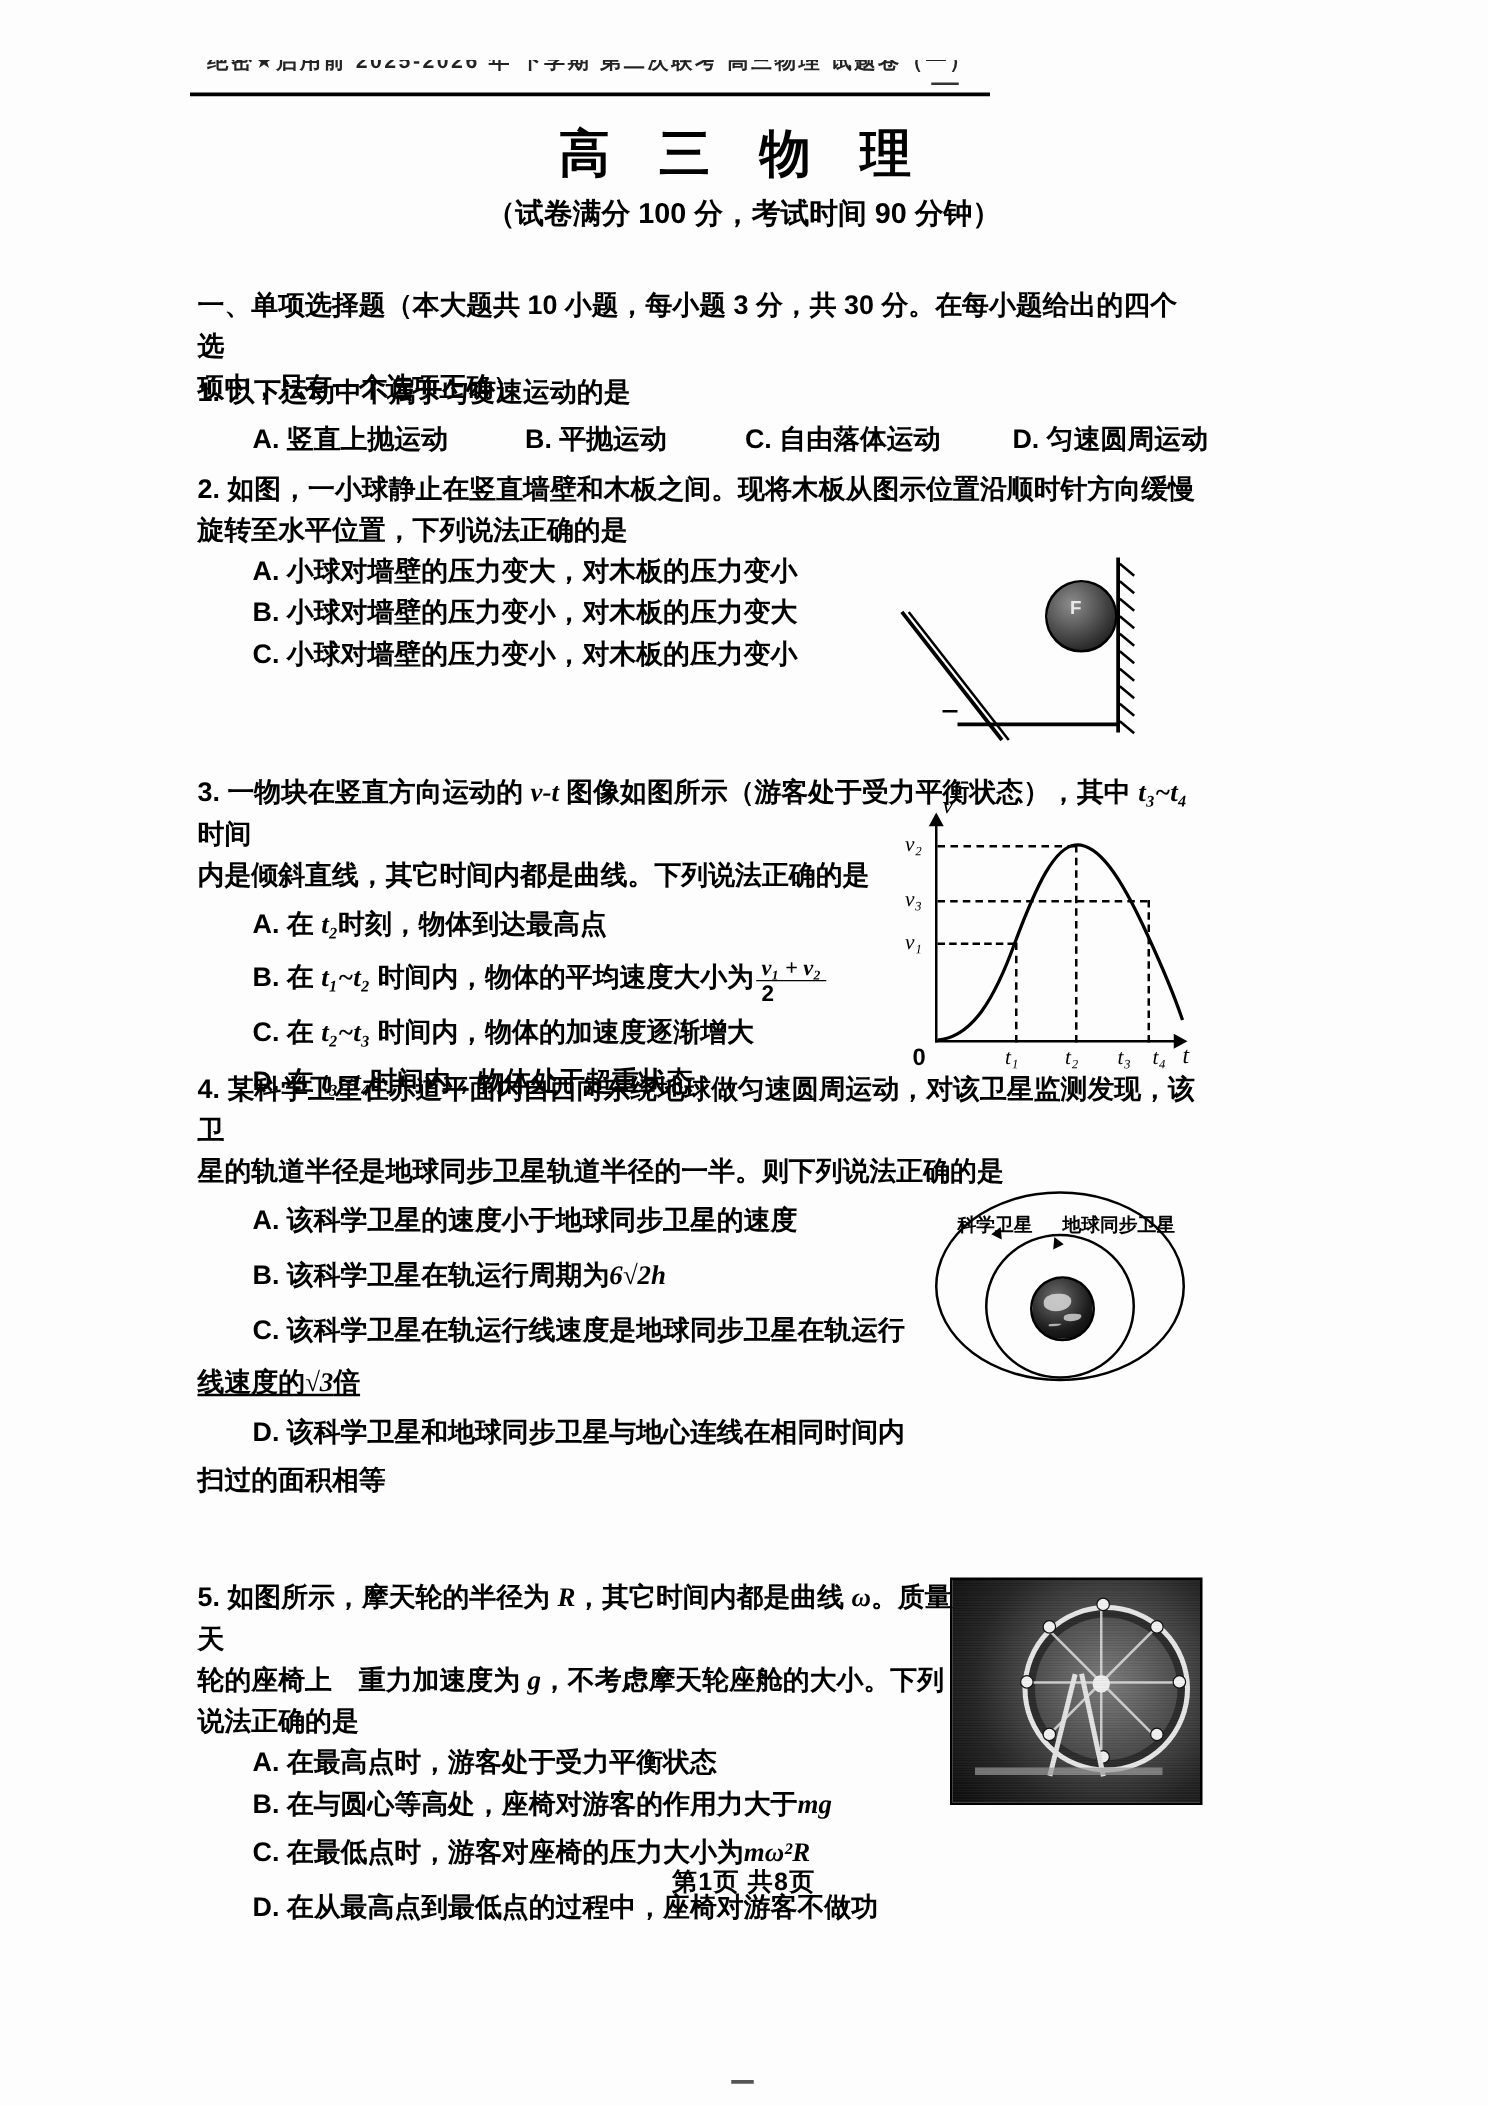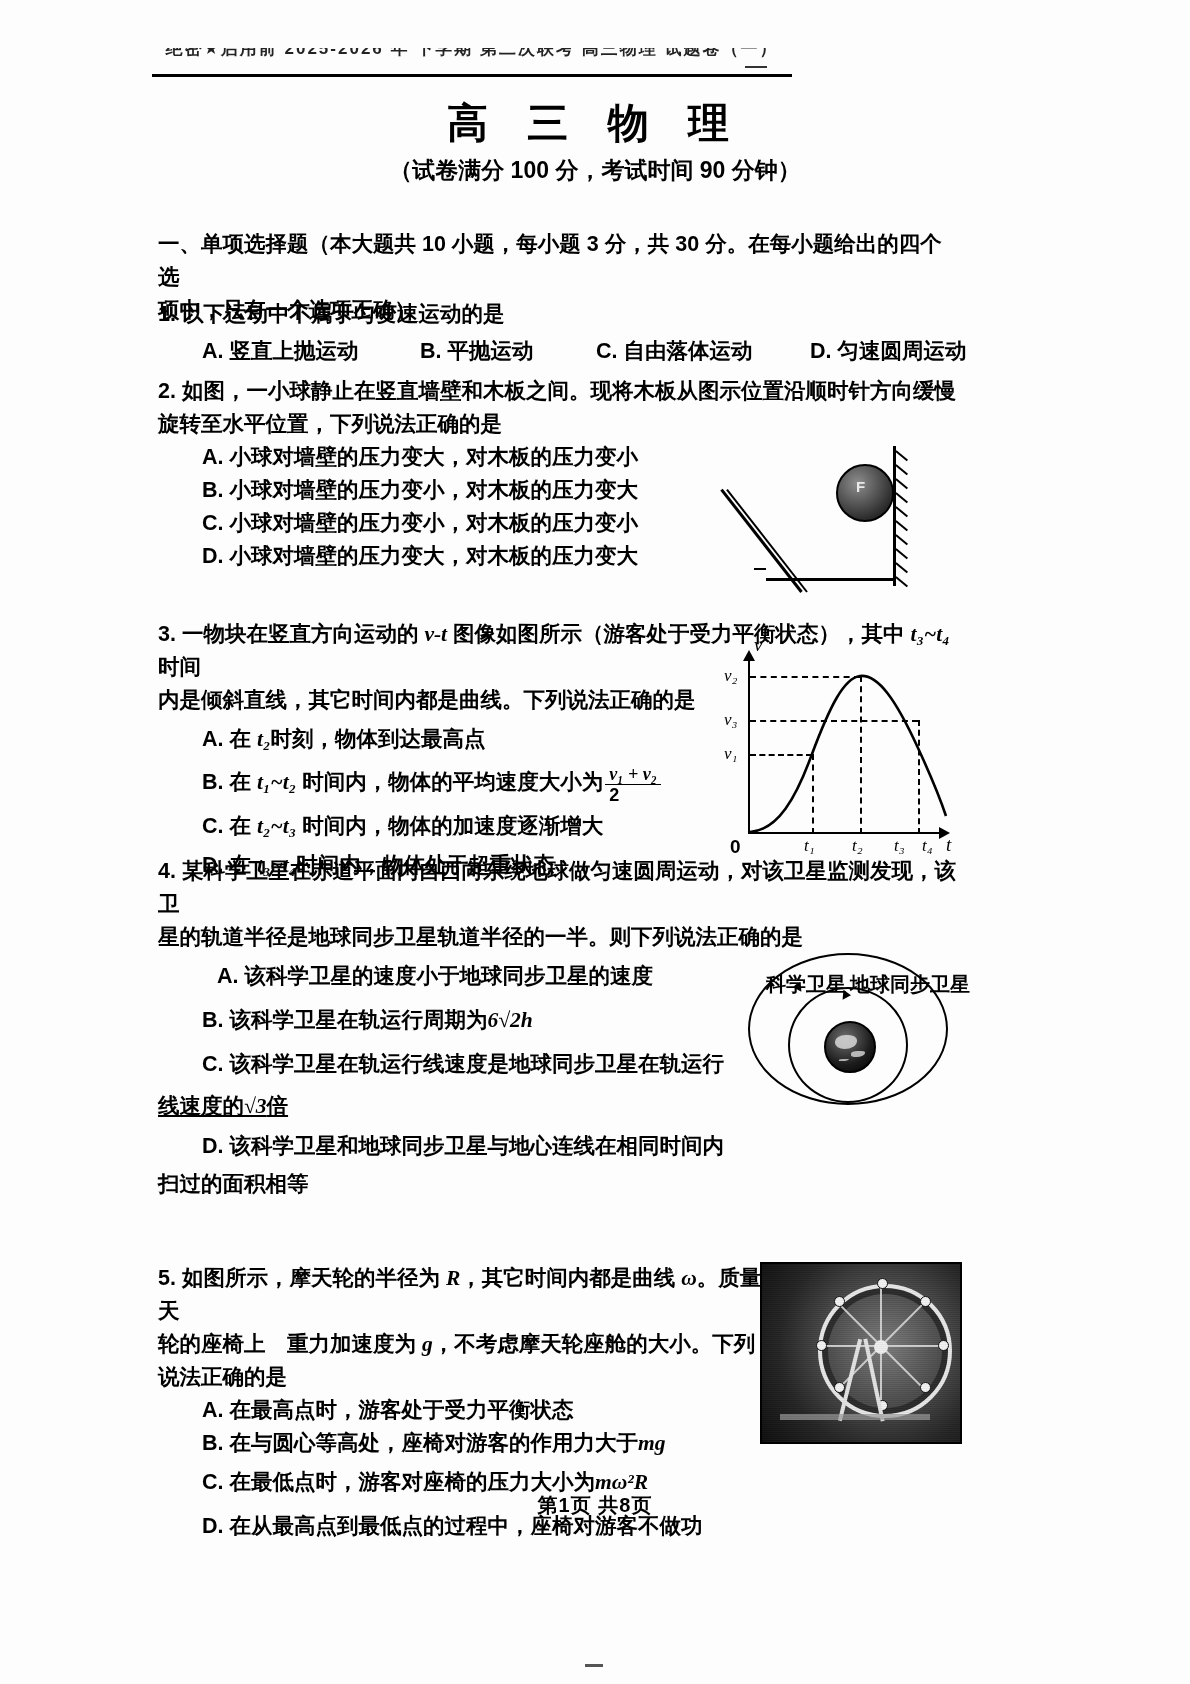--- a/index.html
+++ b/index.html
@@ -82,21 +82,21 @@
   .fig4{position:absolute;left:742px;top:935px;width:215px;height:175px;}
   .orbit{position:absolute;border:2.2px solid #000;border-radius:50%;}
   .orb-out{left:6px;top:18px;width:196px;height:148px;}
   .orb-in{left:46px;top:52px;width:116px;height:112px;}
   .earth{position:absolute;left:82px;top:86px;width:48px;height:48px;border-radius:50%;
          background:radial-gradient(circle at 40% 32%,#6f6f6f 0%,#1c1c1c 60%,#000 100%);
          border:2px solid #000;}
   .earth::after{content:"";position:absolute;left:9px;top:12px;width:22px;height:14px;
          background:#d8d8d8;border-radius:50% 40% 60% 45%;opacity:.85;
          box-shadow:12px 12px 0 -4px #cfcfcf,-2px 18px 0 -6px #c9c9c9;}
-  .f4lbl{position:absolute;font-size:20px;font-weight:bold;
+  .f4lbl{position:absolute;font-size:15px;font-weight:bold;
          font-family:"Liberation Sans","DejaVu Sans",sans-serif;white-space:nowrap;}
   .tri{position:absolute;width:0;height:0;
        border-left:5px solid transparent;border-right:5px solid transparent;border-bottom:8px solid #000;}
 
   
   .fig5{position:absolute;left:760px;top:1262px;width:198px;height:178px;
         border:2px solid #000;overflow:hidden;
         background:
           radial-gradient(circle at 62% 46%, #7b7b7b 0%, #4a4a4a 38%, #232323 68%, #0d0d0d 100%);}
   .fw-wheel{position:absolute;left:56px;top:20px;width:126px;height:126px;border-radius:50%;
@@ -171,24 +171,20 @@
         <span>小球对墙壁的压力变大，对木板的压力变小</span>
       </div>
       <div>
         <span>B.</span>
         <span>小球对墙壁的压力变小，对木板的压力变大</span>
       </div>
       <div>
         <span>C.</span>
         <span>小球对墙壁的压力变小，对木板的压力变小</span>
       </div>
-      <div>
-        <span>D.</span>
-        <span>小球对墙壁的压力变大，对木板的压力变大</span>
-      </div>
     </div>
   </div>
 
   <div class="fig2">
     <div class="wall"></div>
     <div class="hatch">
       <span style="top:4px"></span>
         <span style="top:18px"></span>
         <span style="top:32px"></span>
       <span style="top:46px"></span>
@@ -266,21 +262,21 @@
   </div>
 
   <div class="blk" style="left:158px;top:855px;width:800px;">
     <div>
       <span>4.</span>
       <span>某科学卫星在赤道平面内自西向东绕地球做匀速圆周运动，对该卫星监测发现，该卫</span>
     </div>
     <div>星的轨道半径是地球同步卫星轨道半径的一半。则下列说法正确的是</div>
 
     <div style="margin-left:44px;width:560px;">
-      <div style="line-height:44px;margin-left:15px;">
+      <div style="line-height:44px;">
         <span>A.</span>
         <span>该科学卫星的速度小于地球同步卫星的速度</span>
       </div>
       <div style="line-height:44px;">
         <span>B.</span>
         <span>该科学卫星在轨运行周期为</span><span class="it">6√2h</span>
       </div>
       <div style="line-height:44px;">
         <span>C.</span>
         <span>该科学卫星在轨运行线速度是地球同步卫星在轨运行</span>

